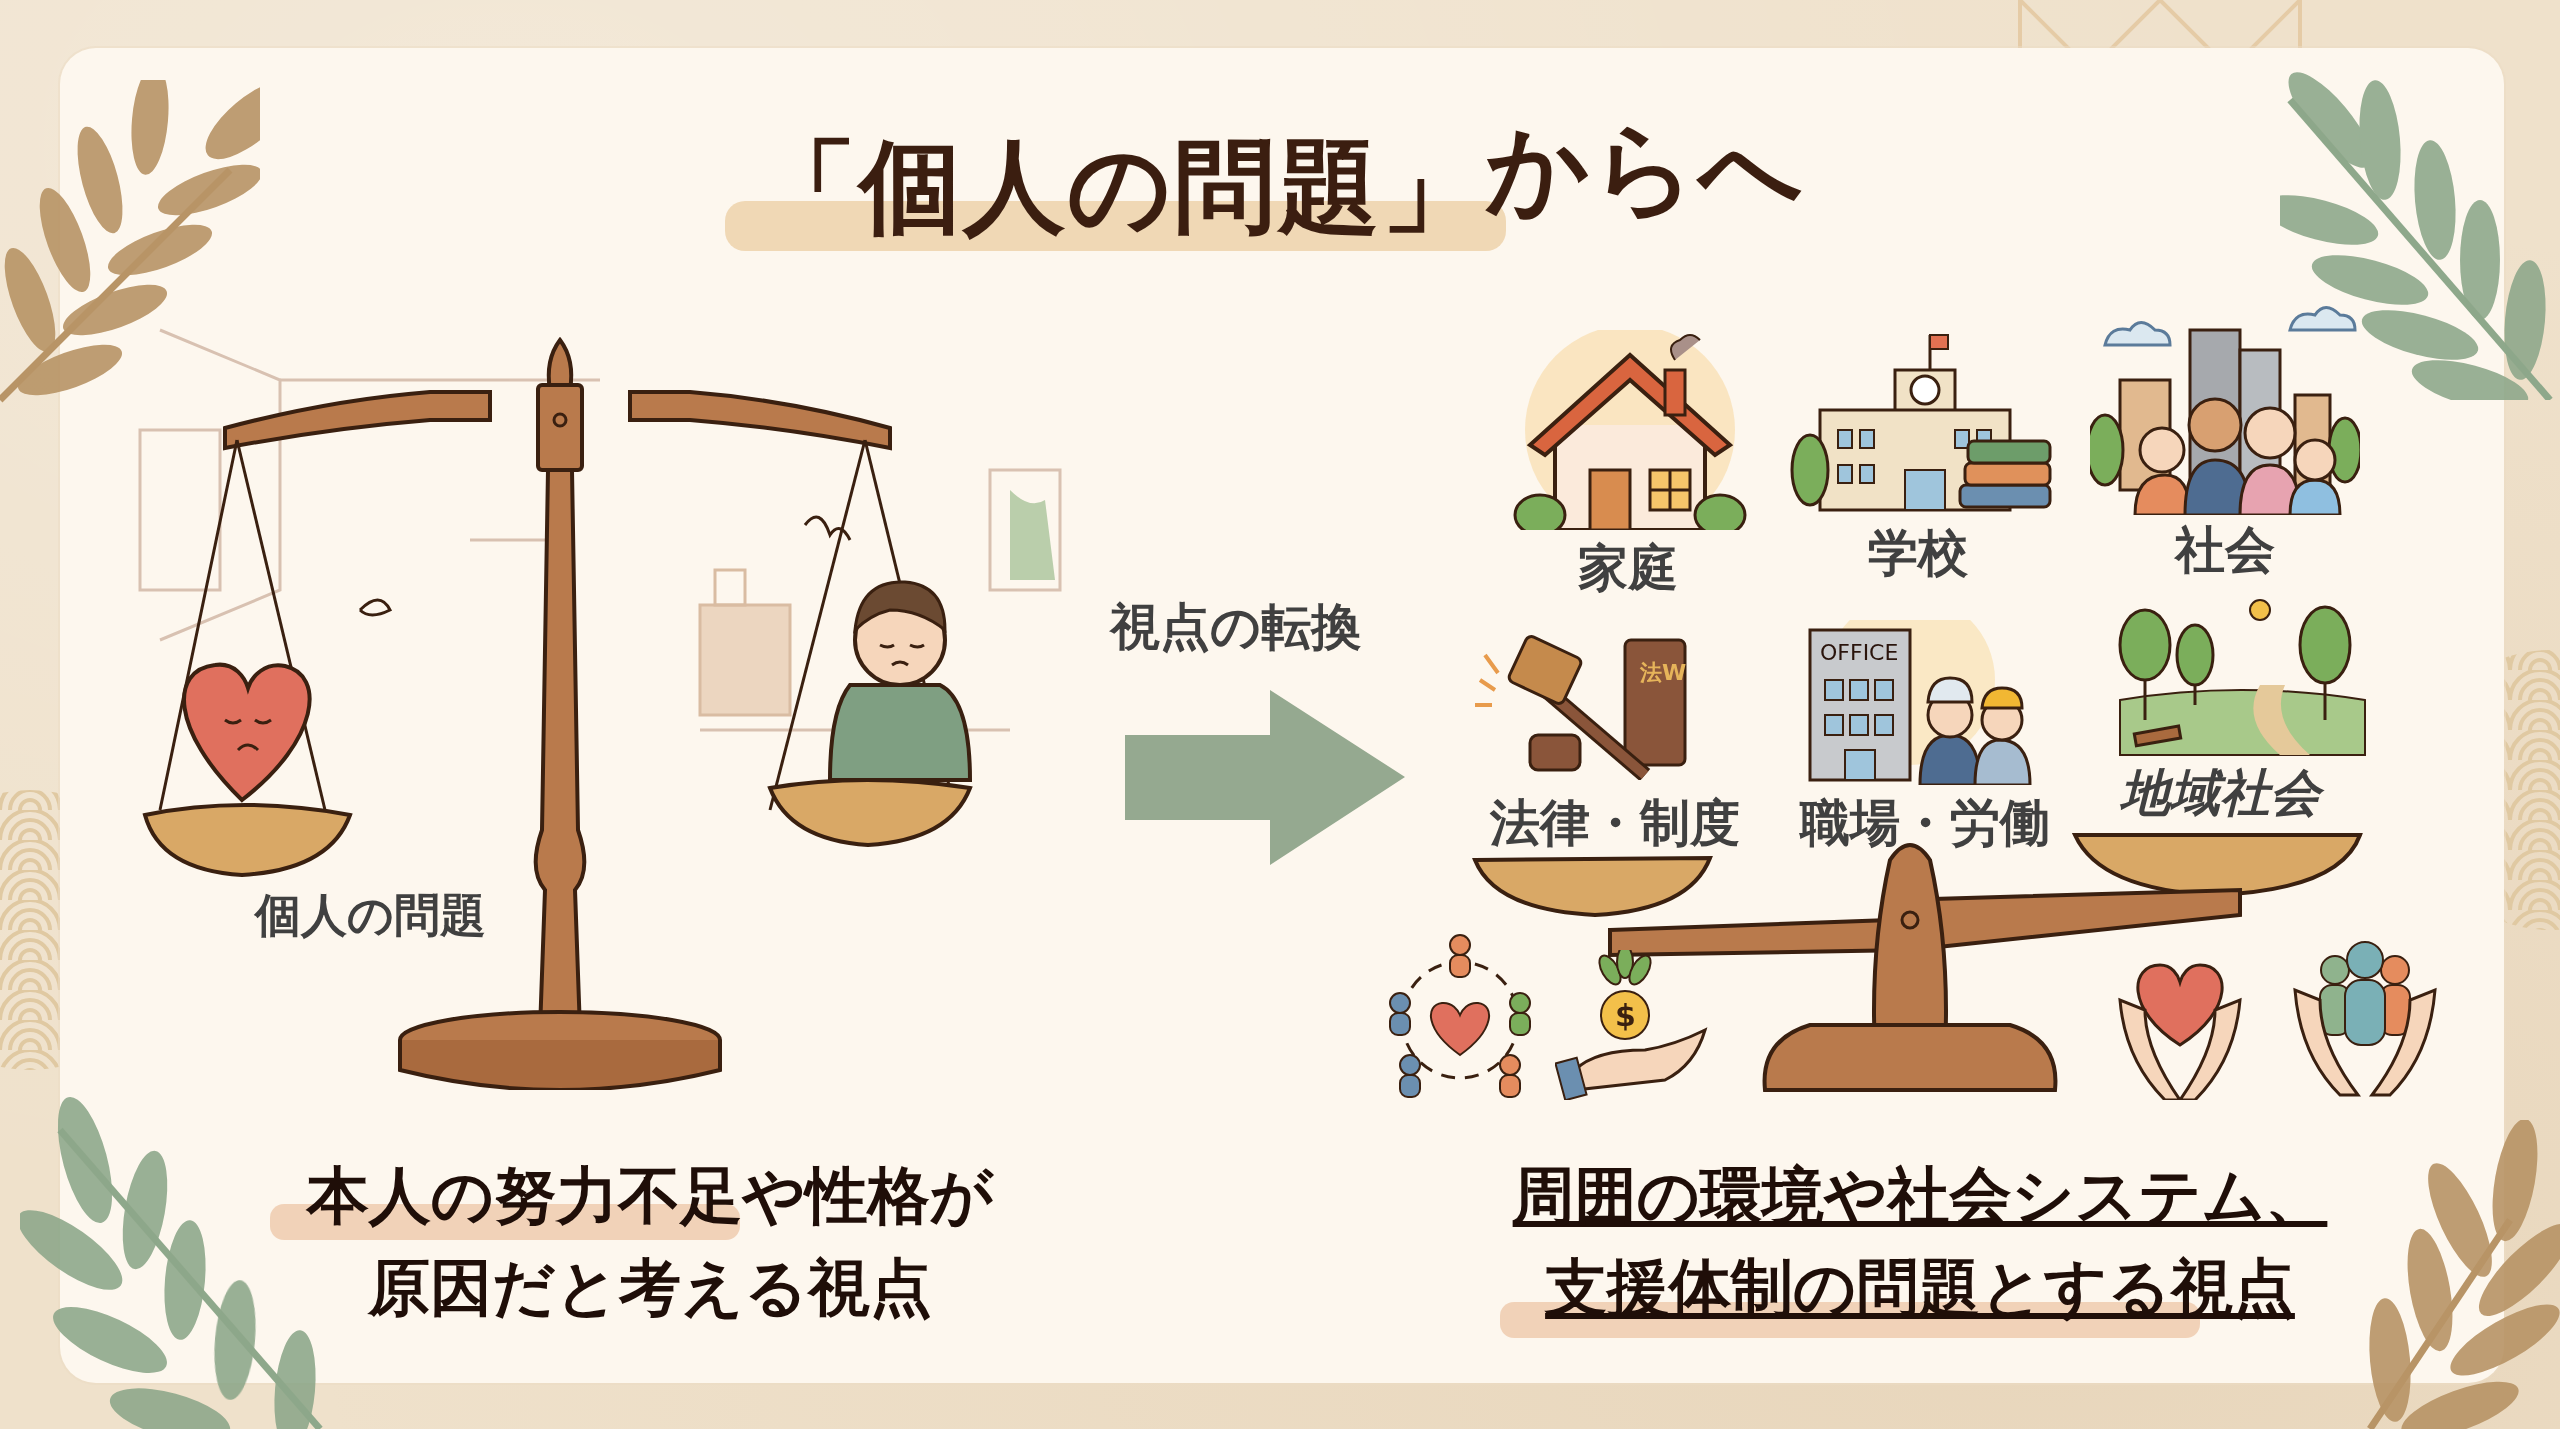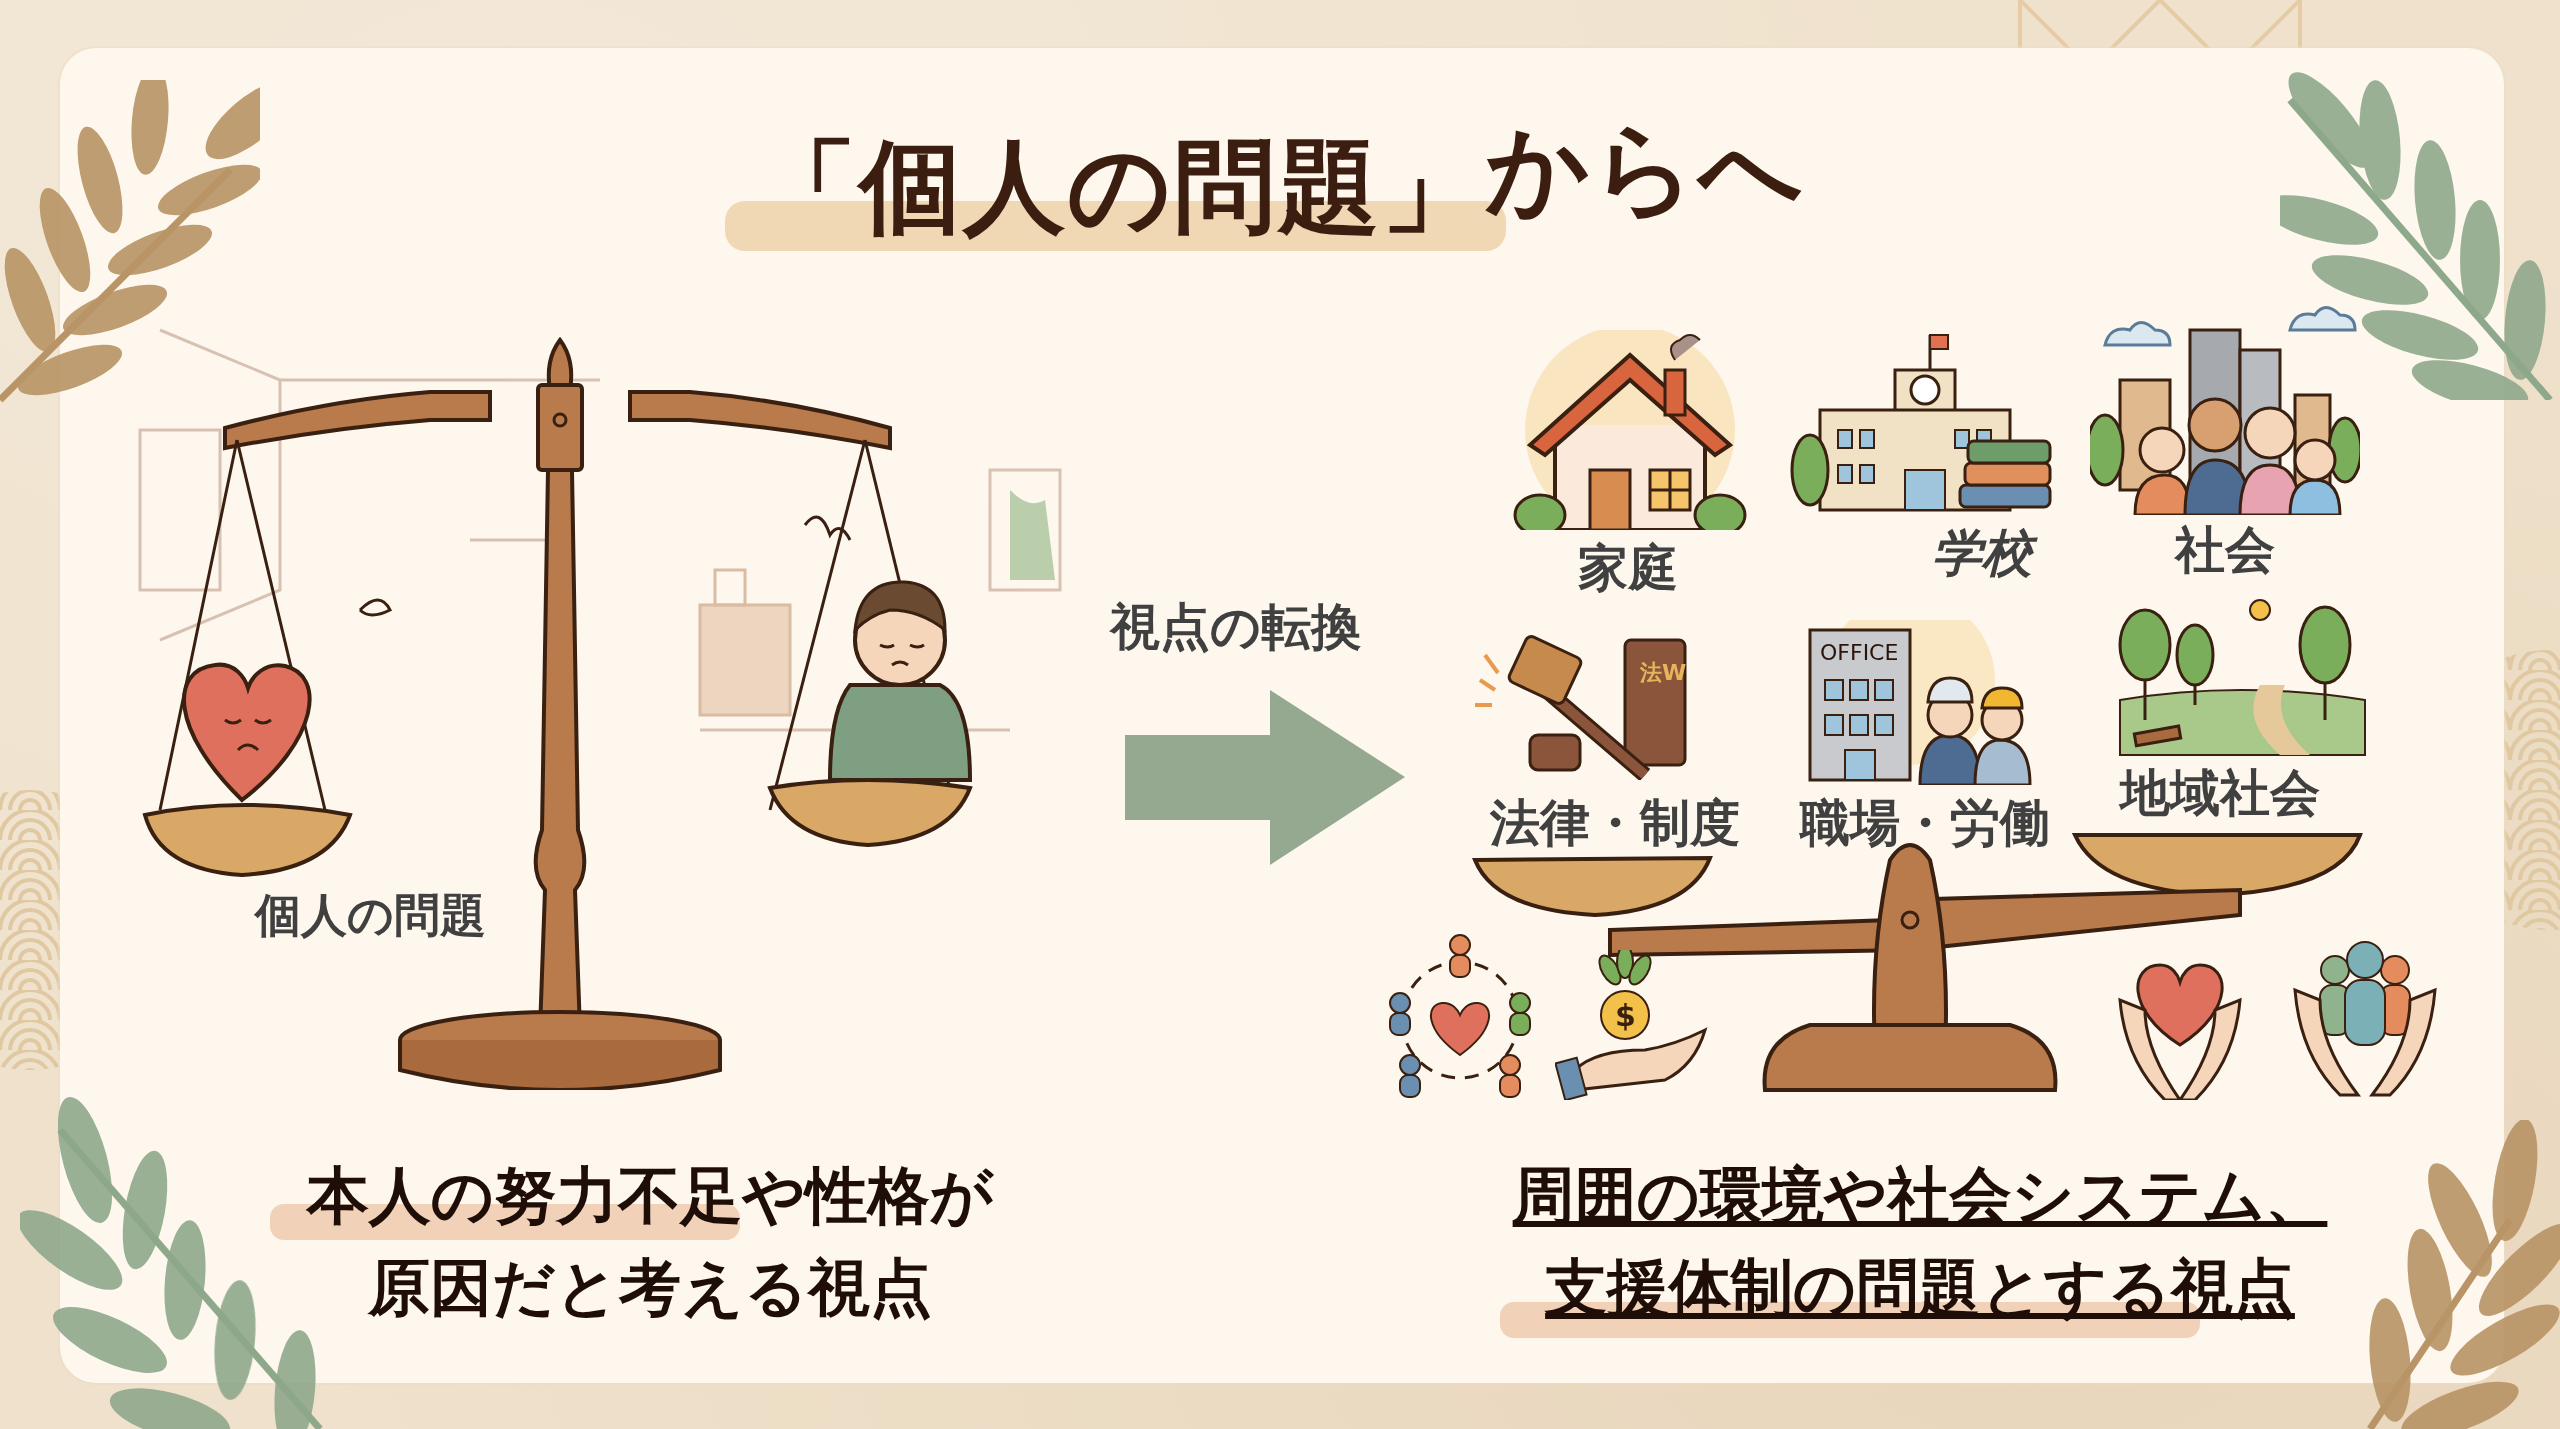--- a/index.html
+++ b/index.html
@@ -230,21 +230,21 @@
       <rect x="70" y="155" width="14" height="18"></rect>
     <rect x="115" y="160" width="40" height="40"></rect>
   </g>
   <ellipse cx="20" cy="160" rx="18" ry="35" fill="#7bae5b" stroke="#3a2010" stroke-width="3"></ellipse>
   <g stroke="#3a2010" stroke-width="3">
     <rect x="170" y="175" width="90" height="22" rx="6" fill="#6b8fb0"></rect>
     <rect x="175" y="153" width="85" height="22" rx="6" fill="#e0915b"></rect>
     <rect x="178" y="131" width="82" height="22" rx="6" fill="#6d9d6a"></rect>
   </g>
 </svg>
-<div class="label" style="left:1932px; top:520px; font-size:50px;font-style:italic;">学校</div>
+<div class="label" style="left:1868px; top:520px; font-size:50px;">学校</div>
 
 <svg class="abs" style="left:2090px; top:300px;" width="270" height="215">
   <path d="M15 45 q5 -20 25 -15 q10 -15 25 0 q15 0 15 15 Z" fill="#dbe8f0" stroke="#5b7b9a" stroke-width="3"></path>
   <path d="M200 30 q5 -20 25 -15 q10 -15 25 0 q15 0 15 15 Z" fill="#dbe8f0" stroke="#5b7b9a" stroke-width="3"></path>
   <rect x="30" y="80" width="50" height="110" fill="#e1b98f" stroke="#3a2010" stroke-width="3"></rect>
   <rect x="100" y="30" width="50" height="160" fill="#a6a9ad" stroke="#3a2010" stroke-width="3"></rect>
   <rect x="150" y="50" width="40" height="140" fill="#b8bcc0" stroke="#3a2010" stroke-width="3"></rect>
   <rect x="205" y="95" width="35" height="95" fill="#e1b98f" stroke="#3a2010" stroke-width="3"></rect>
   <ellipse cx="15" cy="150" rx="18" ry="35" fill="#7bae5b" stroke="#3a2010" stroke-width="3"></ellipse>
   <ellipse cx="255" cy="150" rx="16" ry="32" fill="#7bae5b" stroke="#3a2010" stroke-width="3"></ellipse>
@@ -305,21 +305,21 @@
   <g stroke="#3a2010" stroke-width="3">
     <path d="M35 130 L35 60"></path>
       <ellipse cx="35" cy="55" rx="25" ry="35" fill="#7bae5b"></ellipse>
     <path d="M85 115 L85 70"></path>
       <ellipse cx="85" cy="65" rx="18" ry="30" fill="#7bae5b"></ellipse>
     <path d="M215 130 L215 60"></path>
       <ellipse cx="215" cy="55" rx="25" ry="38" fill="#7bae5b"></ellipse>
     <rect x="25" y="140" width="45" height="12" fill="#a96a3e" transform="rotate(-10 47 146)"></rect>
   </g>
 </svg>
-<div class="label" style="left:2120px; top:760px; font-size:50px;">地域社会</div>
+<div class="label" style="left:2120px; top:760px; font-size:50px;font-style:italic;">地域社会</div>
 
 <svg class="abs" style="left:1470px; top:820px;" width="900" height="280">
   <path d="M5 40 L240 38 Q220 90 125 95 Q25 90 5 40 Z" fill="#d9a866" stroke="#3a2010" stroke-width="4"></path>
   <path d="M605 15 L890 15 Q870 70 745 75 Q630 70 605 15 Z" fill="#d9a866" stroke="#3a2010" stroke-width="4"></path>
   <path d="M140 110 L420 100 L430 80 L770 70 L770 95 L440 130 L140 135 Z" fill="#b97a4c" stroke="#3a2010" stroke-width="4"></path>
   <path d="M405 230 Q400 130 420 40 Q440 10 460 40 Q480 130 475 230 Z" fill="#b97a4c" stroke="#3a2010" stroke-width="4"></path>
   <circle cx="440" cy="100" r="8" fill="none" stroke="#3a2010" stroke-width="3"></circle>
   <path d="M295 270 Q290 220 340 205 L540 205 Q590 220 585 270 Z" fill="#b97a4c" stroke="#3a2010" stroke-width="4"></path>
 </svg>
 

